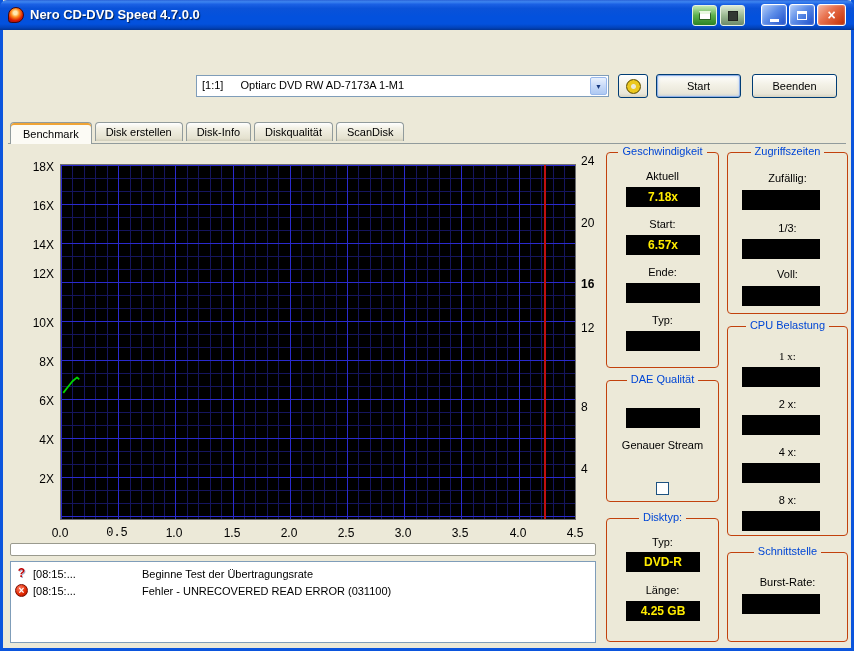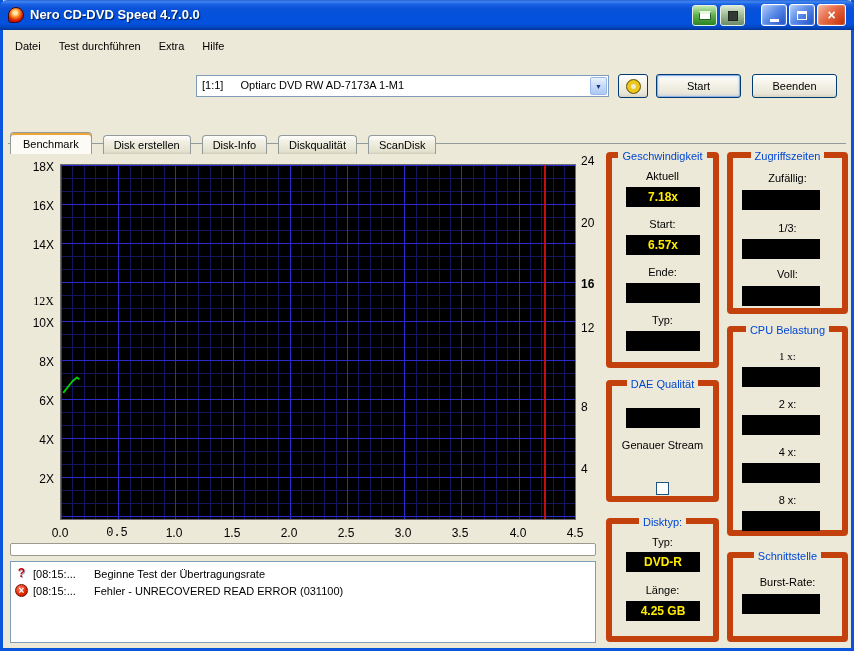--- a/index.html
+++ b/index.html
@@ -72,21 +72,21 @@
   .combo-arrow { font-size: 7px; color: #16387e; line-height: 7px; }
   .btn {
     position: absolute; background: linear-gradient(to bottom, #ffffff, #f4f2e8 40%, #e9e6d8 85%, #d6d2c0);
     border: 1px solid #003c74; border-radius: 3px; font-size: 11px; text-align: center;
     display: flex; align-items: center; justify-content: center; cursor: pointer; color: #000;
   }
   .btn.default { box-shadow: inset 0 0 0 1px #8fb0e8, inset 0 0 3px 1px #bcd2f2; }
   .disc-glyph { width: 15px; height: 15px; border-radius: 50%;
     background: radial-gradient(circle, #ece9d8 0 2px, #ecc81e 3px 6px, #8a7200 7px); border: 1px solid #6a5800; }
   
-  .tabs { position: absolute; left: 10px; top: 132px; display: flex; align-items: flex-end; gap: 11px; z-index: 3; }
+  .tabs { position: absolute; left: 10px; top: 122px; display: flex; gap: 3px; z-index: 3; }
   .tab {
     background: linear-gradient(#ffffff, #f2f0e4 30%, #e4e1cf 85%, #d0cdba);
     border: 1px solid #919b9c; border-bottom: none; border-radius: 4px 4px 0 0;
     padding: 3px 10px; height: 19px; cursor: pointer; white-space: nowrap;
   }
   .tab.active {
     background: #fcfbf5; height: 22px; padding: 5px 12px 4px; z-index: 4; position: relative;
     box-shadow: inset 0 2px 0 #f0a435;
   }
   .tab-underline { position: absolute; left: 8px; top: 143px; width: 838px; height: 1px; background: #919b9c; z-index: 1; }
@@ -101,40 +101,40 @@
     background-image:
       repeating-linear-gradient(to right,  #2a2ace 0 1px, transparent 1px 57.2px),
       repeating-linear-gradient(to bottom, #2a2ace 0 1px, transparent 1px 39px),
       repeating-linear-gradient(to right,  #15155e 0 1px, transparent 1px 11.44px),
       repeating-linear-gradient(to bottom, #15155e 0 1px, transparent 1px 13px);
     overflow: hidden;
   }
   .marker-line { position: absolute; top: 0; bottom: 0; width: 2px; background: #c01010; z-index: 3; }
   .series-svg { position: absolute; inset: 0; width: 100%; height: 100%; z-index: 4; }
   
-  .grp { position: absolute; border: 6px solid #c2410c; border-radius: 4px; }
+  .grp { position: absolute; border: 1px solid #c2410c; border-radius: 4px; }
   .grp-t { position: absolute; top: -8px; left: 0; width: 100%; text-align: center; }
   .grp-t span { background: #ece9d8; padding: 0 4px; color: #0046d5; font-size: 11px; }
   .lbl { position: absolute; text-align: center; font-size: 11px; color: #000; }
   .vbox { position: absolute; background: #000; color: #ffec00; font-weight: bold; font-size: 12px;
     line-height: 20px; text-align: center; }
   .checkbox { position: absolute; width: 13px; height: 13px; background: #fff; border: 1px solid #1d5281; cursor: pointer; }
   
   .progress { position: absolute; left: 10px; top: 543px; width: 586px; height: 13px;
     background: #fff; border: 1px solid #9a9a8e; border-radius: 2px; }
   .logbox { position: absolute; left: 10px; top: 561px; width: 586px; height: 82px;
     background: #fff; border: 1px solid #7f9db9; padding-top: 3px; }
   .logrow { display: flex; align-items: center; height: 17px; padding-left: 4px; gap: 5px; font-size: 11px; }
   .ic-q { width: 13px; text-align: center; color: #c00000; font-weight: bold; font-size: 12px; line-height: 13px;
     text-shadow: 1px 1px 0 #aab0cc; }
   .ic-err { width: 13px; height: 13px; border-radius: 50%;
     background: radial-gradient(circle at 35% 30%, #ff7a60, #e02800 60%, #9c1000); border: 1px solid #780c00;
     color: #fff; font-weight: bold; font-size: 10px; line-height: 11px; text-align: center; }
   .logtime { width: 56px; white-space: nowrap; }
-  .logmsg { white-space: nowrap; }
+  .logmsg { white-space: nowrap; margin-left: 48px; }
 </style>
 </head>
 <body>
 
 <div class="window">
 
   <div class="titlebar">
     <span class="app-icon"></span>
     <span class="title-text">Nero CD-DVD Speed 4.7.0.0</span>
     <span class="xbtn x1" style="left:692px;">
@@ -145,26 +145,20 @@
     </span>
     <span class="wbtn" style="left:761px;width:26px;">
       <span class="glyph-min"></span>
     </span>
     <span class="wbtn" style="left:789px;width:26px;">
       <span class="glyph-max"></span>
     </span>
     <span class="wbtn close-btn" style="left:817px;width:29px;">×</span>
   </div>
 
-  <div class="menubar">
-    <span class="menu-item">Datei</span>
-    <span class="menu-item">Test durchführen</span>
-    <span class="menu-item">Extra</span>
-    <span class="menu-item">Hilfe</span>
-  </div>
 
 
   <div class="combo">
     <span class="combo-text">
       <span class="combo-prefix">[1:1]</span>
       <span>Optiarc DVD RW AD-7173A 1-M1</span>
     </span>
     <span class="combo-btn">
       <span class="combo-arrow">▼</span>
     </span>
@@ -180,21 +174,21 @@
     <span class="tab active">Benchmark</span>
     <span class="tab">Disk erstellen</span>
     <span class="tab">Disk-Info</span>
     <span class="tab">Diskqualität</span>
     <span class="tab">ScanDisk</span>
   </div>
 
   <span class="axis-lbl yl" style="top:160px;">18X</span>
   <span class="axis-lbl yl" style="top:199px;">16X</span>
   <span class="axis-lbl yl" style="top:238px;">14X</span>
-  <span class="axis-lbl yl" style="top:294px;font-family:Liberation Serif, serif;">12X</span>
+  <span class="axis-lbl yl" style="top:267px;">12X</span>
   <span class="axis-lbl yl" style="top:316px;">10X</span>
   <span class="axis-lbl yl" style="top:355px;">8X</span>
   <span class="axis-lbl yl" style="top:394px;">6X</span>
   <span class="axis-lbl yl" style="top:433px;">4X</span>
   <span class="axis-lbl yl" style="top:472px;">2X</span>
 
   <span class="axis-lbl yr" style="top:154px;">24</span>
   <span class="axis-lbl yr" style="top:216px;">20</span>
   <span class="axis-lbl yr" style="top:277px;font-weight:bold;">16</span>
   <span class="axis-lbl yr" style="top:321px;">12</span>

